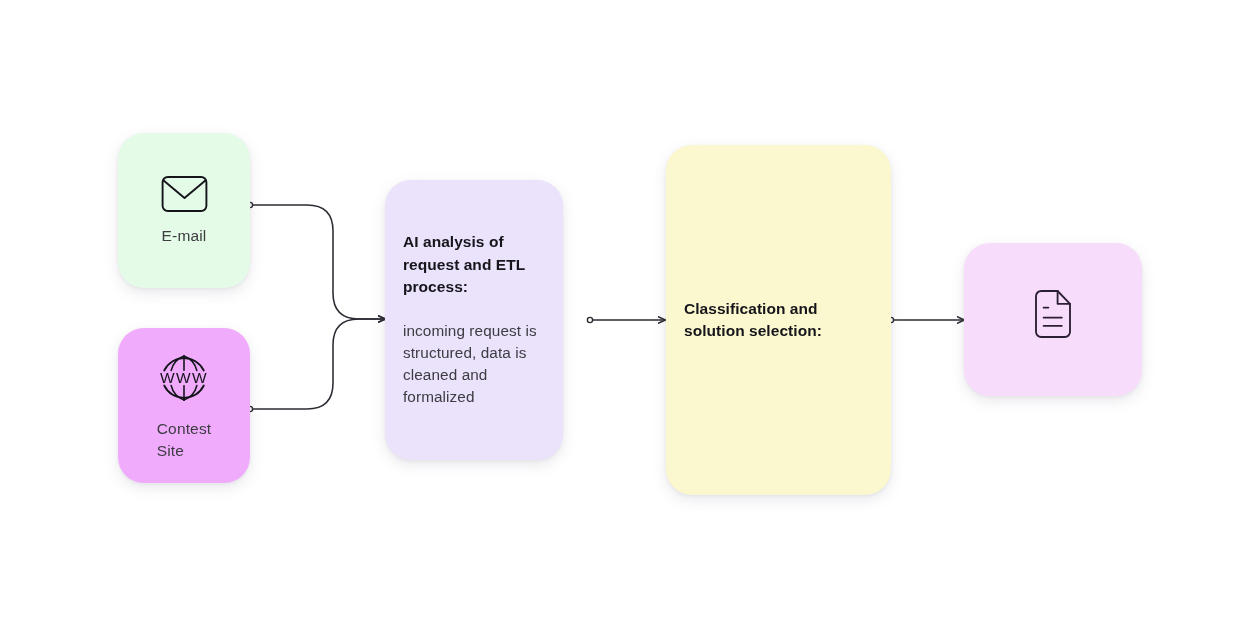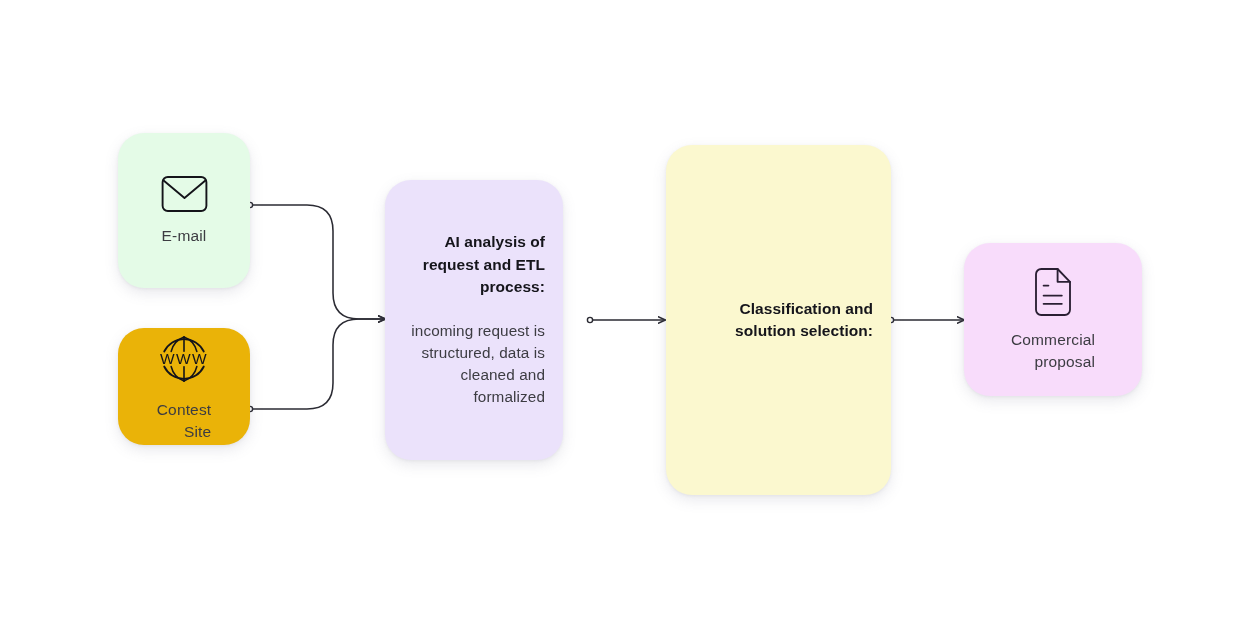--- a/index.html
+++ b/index.html
@@ -31,21 +31,21 @@
   .node {
     position: absolute;
     box-sizing: border-box;
     border-radius: 26px;
     box-shadow: 0 5px 14px rgba(120,120,140,0.16),
                 0 1px 3px rgba(120,120,140,0.10);
     display: flex;
     flex-direction: column;
     align-items: center;
     justify-content: center;
-    text-align: right;
+    text-align: left;
   }
 
   
   .node-icon .icon-wrap {
     display: block;
     line-height: 0;
     margin-bottom: 12px;
   }
   .node-icon .node-label {
     font-size: 15.5px;
@@ -110,21 +110,21 @@
   <div class="node node-icon" id="node-email" style="left:118px; top:133px; width:132px; height:155px; background:#e4fbe7;">
     <span class="icon-wrap">
       <svg width="47" height="38" viewBox="0 0 47 38">
         <rect x="1.6" y="2" width="43.8" height="34" rx="5.2" ry="5.2" fill="none" stroke="#14141a" stroke-width="1.9"></rect>
         <path d="M2.6,5.4 L23.5,23 L44.4,5.4" fill="none" stroke="#14141a" stroke-width="1.9" stroke-linecap="round" stroke-linejoin="round"></path>
       </svg>
     </span>
     <div class="node-label">E-mail</div>
   </div>
 
-  <div class="node node-icon" id="node-contest-site" style="left:118px; top:328px; width:132px; height:117px; background:#eab308;">
+  <div class="node node-icon" id="node-contest-site" style="left:118px; top:328px; width:132px; height:155px; background:#f0abfc;">
     <span class="icon-wrap">
       <svg width="56" height="56" viewBox="0 0 56 56">
 
         <path d="M8.2,20.5 A22,22 0 0 1 47.8,20.5" fill="none" stroke="#14141a" stroke-width="1.8" stroke-linecap="round"></path>
         <path d="M8.2,35.5 A22,22 0 0 0 47.8,35.5" fill="none" stroke="#14141a" stroke-width="1.8" stroke-linecap="round"></path>
 
         <path d="M28,6 L28,20.2" fill="none" stroke="#14141a" stroke-width="1.6" stroke-linecap="round"></path>
         <path d="M28,6 C20,9 16.6,14.5 15.2,20.4" fill="none" stroke="#14141a" stroke-width="1.6" stroke-linecap="round"></path>
         <path d="M28,6 C36,9 39.4,14.5 40.8,20.4" fill="none" stroke="#14141a" stroke-width="1.6" stroke-linecap="round"></path>
 
@@ -154,19 +154,15 @@
     <span class="icon-wrap">
       <svg width="42" height="50" viewBox="0 0 42 50">
         <path d="M4,7.2 A5.2,5.2 0 0 1 9.2,2 L25.6,2 L38,14.8 L38,42.8
                  A5.2,5.2 0 0 1 32.8,48 L9.2,48 A5.2,5.2 0 0 1 4,42.8 Z" fill="none" stroke="#2a1f33" stroke-width="1.85" stroke-linejoin="round"></path>
         <path d="M25.6,2 L25.6,14.8 L38,14.8" fill="none" stroke="#2a1f33" stroke-width="1.85" stroke-linejoin="round" stroke-linecap="round"></path>
         <path d="M11.6,18.6 L16.4,18.6" fill="none" stroke="#2a1f33" stroke-width="1.85" stroke-linecap="round"></path>
         <path d="M11.6,28.6 L29.8,28.6" fill="none" stroke="#2a1f33" stroke-width="1.85" stroke-linecap="round"></path>
         <path d="M11.6,36.8 L29.8,36.8" fill="none" stroke="#2a1f33" stroke-width="1.85" stroke-linecap="round"></path>
       </svg>
     </span>
-    <div class="node-label">
-      <div>Commercial</div>
-      <div>proposal</div>
-    </div>
   </div>
 
 </div>
 
 </body></html>

